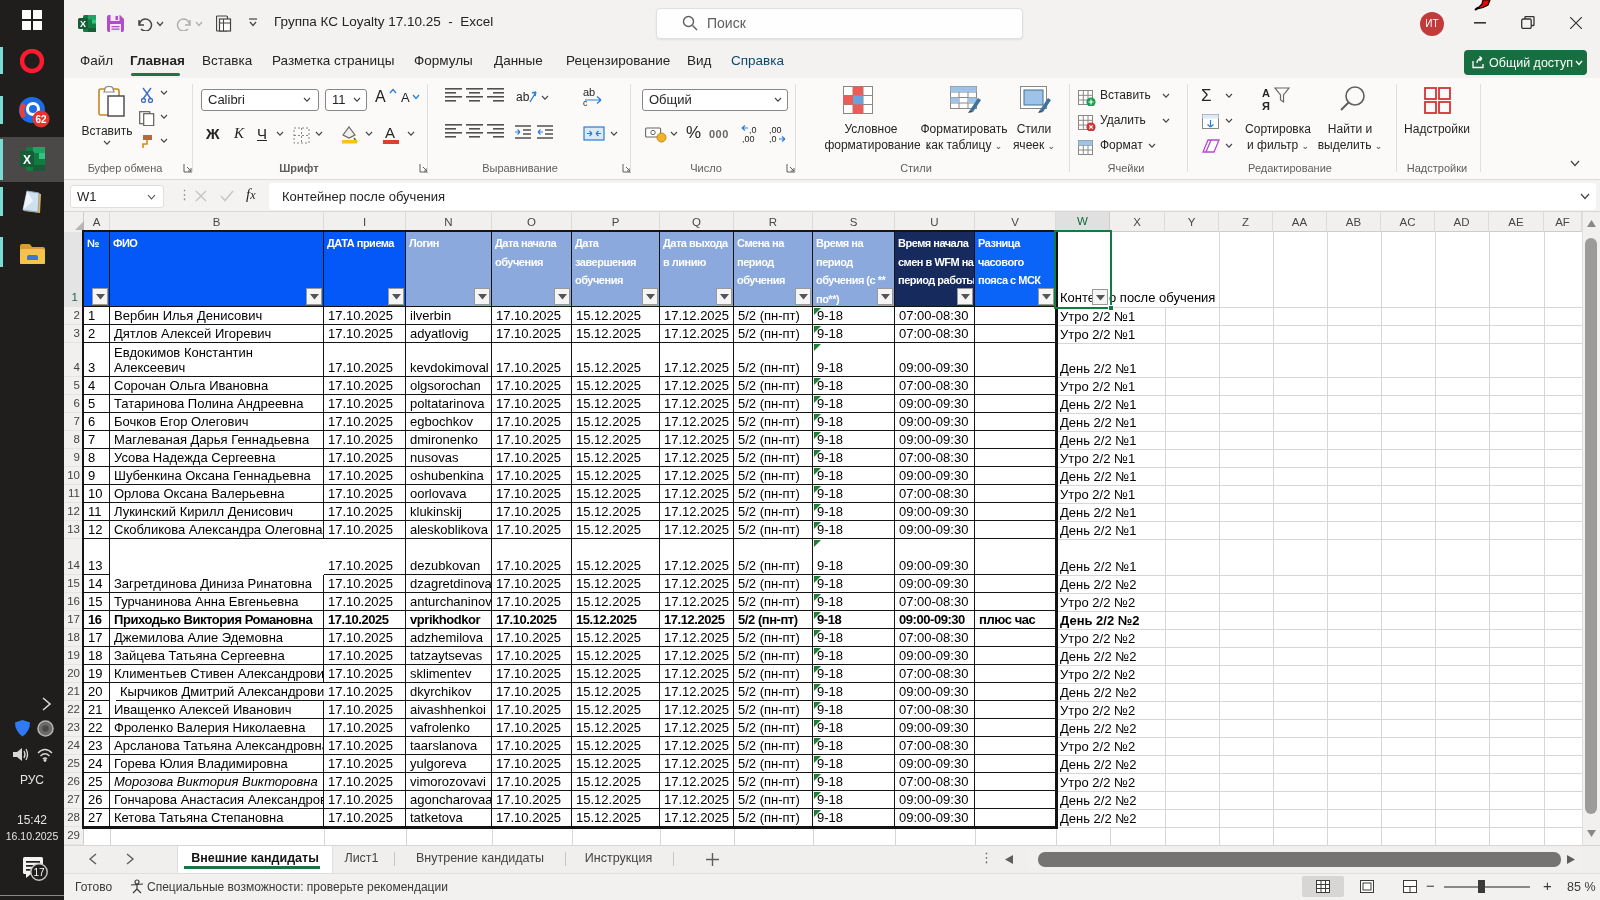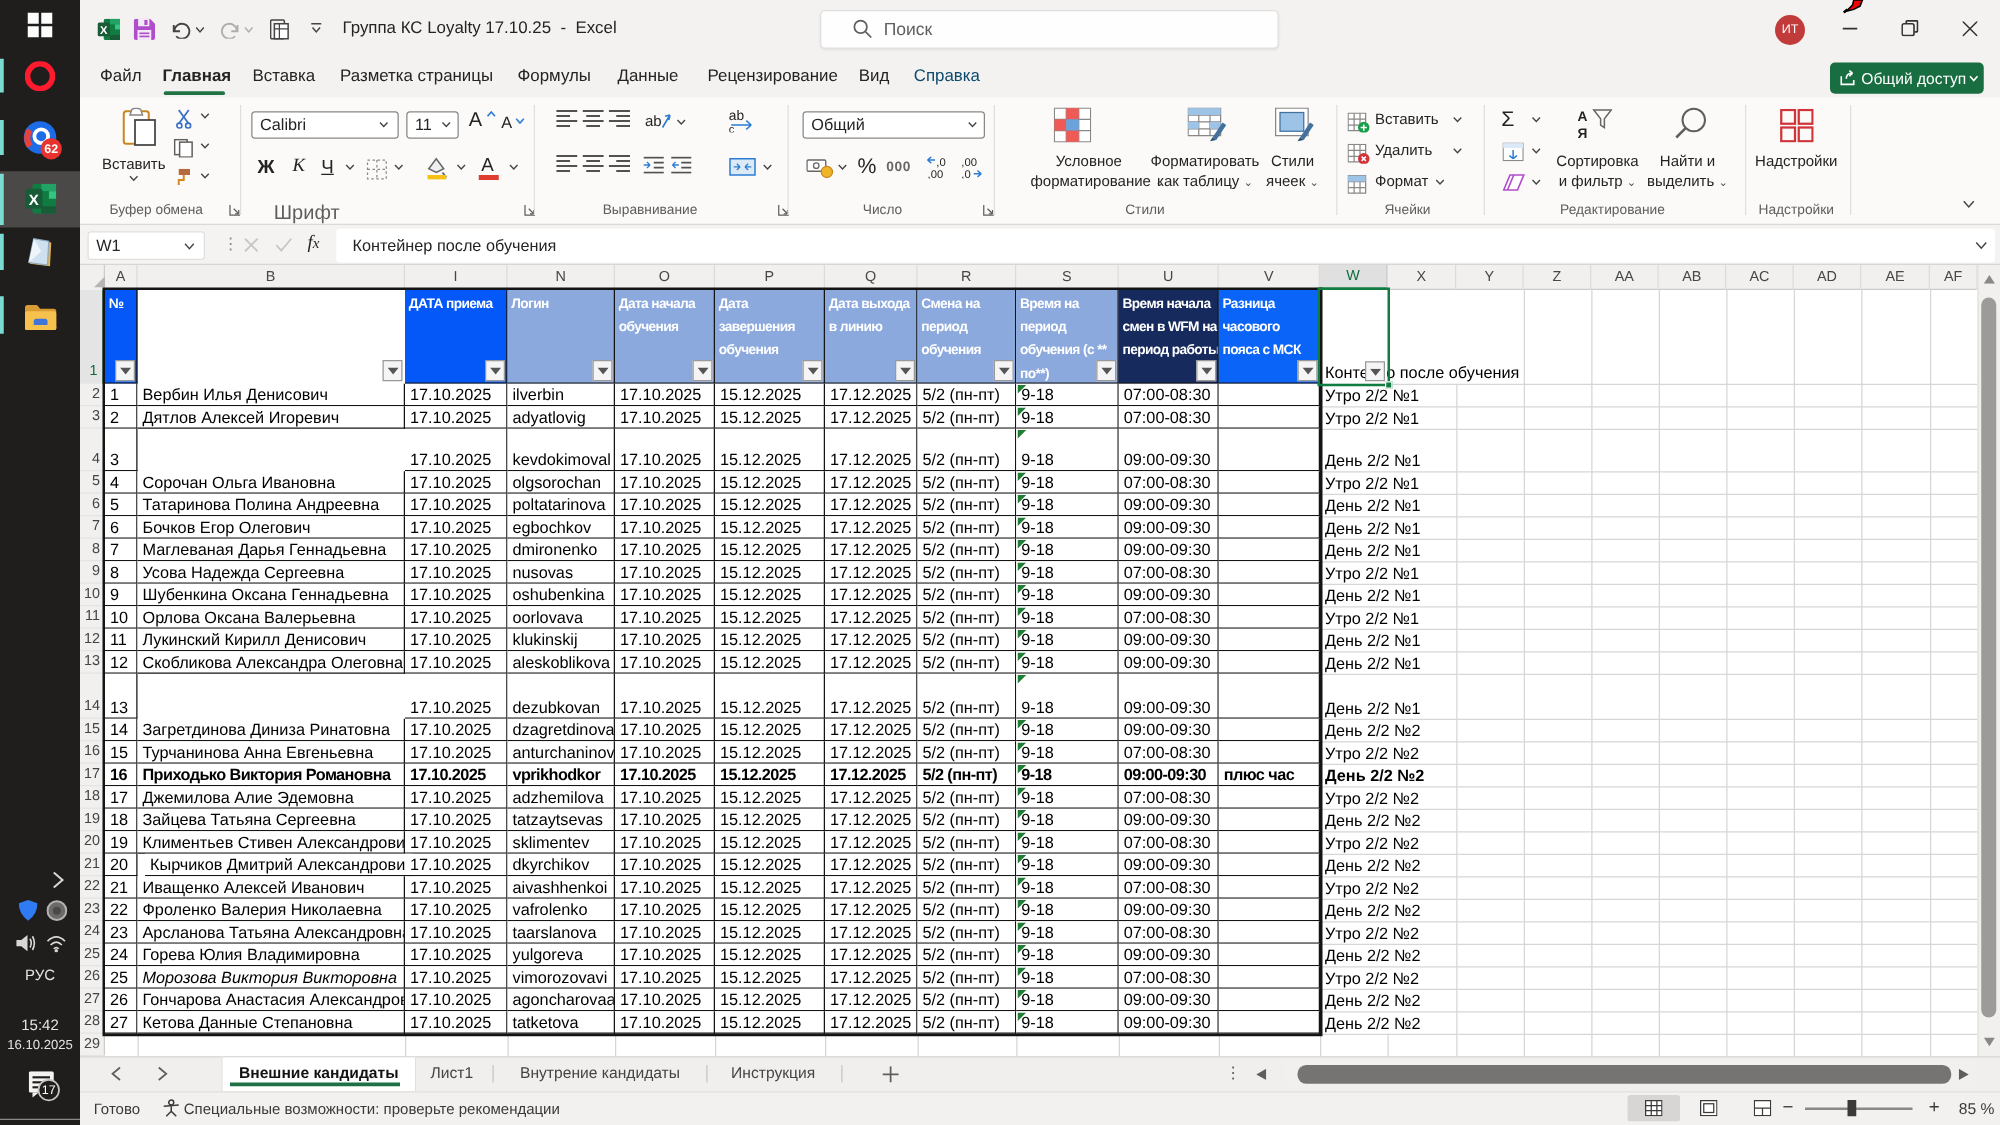--- a/index.html
+++ b/index.html
@@ -249,21 +249,21 @@
       <rect x="2" y="15" width="15" height="3.5" fill="#f7c214"></rect>
     </svg>
 <svg class="ab" style="left:365px;top:131px;" width="8" height="6">
       <path d="M1 1 L4 4.2 L7 1" fill="none" stroke="#444" stroke-width="1.1"></path>
     </svg>
 <div class="txt" style="left:385px;top:124px;font-size:15px;color:#252423;">A</div>
 <div class="ab" style="left:383px;top:140px;width:16px;height:4px;background:#e03c32;"></div>
 <svg class="ab" style="left:407px;top:131px;" width="8" height="6">
       <path d="M1 1 L4 4.2 L7 1" fill="none" stroke="#444" stroke-width="1.1"></path>
     </svg>
-<div class="txt" style="left:219px;top:162px;width:160px;text-align:left;font-size:16px;color:#605e5c;">Шрифт</div>
+<div class="txt" style="left:219px;top:162px;width:160px;text-align:center;font-size:11px;color:#605e5c;font-weight:bold;">Шрифт</div>
 <svg class="ab" style="left:419px;top:163px;" width="10" height="10">
       <path d="M1 1 L1 9 L9 9" fill="none" stroke="#605e5c" stroke-width="1"></path>
       <path d="M4 4 L8 8 M8 8 L8 5 M8 8 L5 8" fill="none" stroke="#605e5c" stroke-width="1"></path>
     </svg>
 <div class="ab" style="left:427px;top:84px;width:1px;height:88px;background:#e1dfdd;"></div>
 <svg class="ab" style="left:445px;top:88px;" width="17" height="15">
       <rect x="0" y="0" width="17" height="1.6" fill="#515151"></rect>
       <rect x="0" y="4" width="11" height="1.6" fill="#515151"></rect>
       <rect x="0" y="8" width="17" height="1.6" fill="#515151"></rect>
       <rect x="0" y="12" width="11" height="1.6" fill="#515151"></rect>
@@ -591,20 +591,23 @@
 <div class="ab" style="left:572px;top:827px;width:1px;height:18px;background:#d6d6d6;"></div>
 <div class="ab" style="left:660px;top:827px;width:1px;height:18px;background:#d6d6d6;"></div>
 <div class="ab" style="left:734px;top:827px;width:1px;height:18px;background:#d6d6d6;"></div>
 <div class="ab" style="left:813px;top:827px;width:1px;height:18px;background:#d6d6d6;"></div>
 <div class="ab" style="left:895px;top:827px;width:1px;height:18px;background:#d6d6d6;"></div>
 <div class="ab" style="left:975px;top:827px;width:1px;height:18px;background:#d6d6d6;"></div>
 <div class="ab" style="left:1056px;top:827px;width:1px;height:18px;background:#d6d6d6;"></div>
 <div class="hcell c1" style="left:84px;top:232px;width:26px;height:75px;">
       <div class="hct">№</div>
     </div>
+<div class="hcell c1" style="left:110px;top:232px;width:214px;height:75px;">
+      <div class="hct">ФИО</div>
+    </div>
 <div class="hcell c1" style="left:324px;top:232px;width:82px;height:75px;">
       <div class="hct">ДАТА приема</div>
     </div>
 <div class="hcell c2" style="left:406px;top:232px;width:86px;height:75px;">
       <div class="hct">Логин</div>
     </div>
 <div class="hcell c2" style="left:492px;top:232px;width:80px;height:75px;">
       <div class="hct">Дата начала<br>обучения</div>
     </div>
 <div class="hcell c2" style="left:572px;top:232px;width:88px;height:75px;">
@@ -687,20 +690,23 @@
     </div>
 <div class="cell" style="left:895px;top:325px;width:80px;height:18px;">
       <div class="ct" style="">07:00-08:30</div>
     </div>
 <div class="cell" style="left:975px;top:325px;width:81px;height:18px;">
       <div class="ct" style=""></div>
     </div>
 <div class="cell" style="left:84px;top:343px;width:26px;height:34px;">
       <div class="ct" style="">3</div>
     </div>
+<div class="cell" style="left:110px;top:343px;width:214px;height:34px;">
+      <div class="ct" style="">Евдокимов Константин<br>Алексеевич</div>
+    </div>
 <div class="cell" style="left:324px;top:343px;width:82px;height:34px;">
       <div class="ct" style="">17.10.2025</div>
     </div>
 <div class="cell" style="left:406px;top:343px;width:86px;height:34px;">
       <div class="ct" style="">kevdokimoval</div>
     </div>
 <div class="cell" style="left:492px;top:343px;width:80px;height:34px;">
       <div class="ct" style="">17.10.2025</div>
     </div>
 <div class="cell" style="left:572px;top:343px;width:88px;height:34px;">
@@ -1474,21 +1480,21 @@
 <div class="cell" style="left:895px;top:791px;width:80px;height:18px;">
       <div class="ct" style="">09:00-09:30</div>
     </div>
 <div class="cell" style="left:975px;top:791px;width:81px;height:18px;">
       <div class="ct" style=""></div>
     </div>
 <div class="cell" style="left:84px;top:809px;width:26px;height:18px;">
       <div class="ct" style="">27</div>
     </div>
 <div class="cell" style="left:110px;top:809px;width:214px;height:18px;">
-      <div class="ct" style="">Кетова Данные Степановна</div>
+      <div class="ct" style="">Кетова Татьяна Степановна</div>
     </div>
 <div class="cell" style="left:324px;top:809px;width:82px;height:18px;">
       <div class="ct" style="">17.10.2025</div>
     </div>
 <div class="cell" style="left:406px;top:809px;width:86px;height:18px;">
       <div class="ct" style="">tatketova</div>
     </div>
 <div class="cell" style="left:492px;top:809px;width:80px;height:18px;">
       <div class="ct" style="">17.10.2025</div>
     </div>

